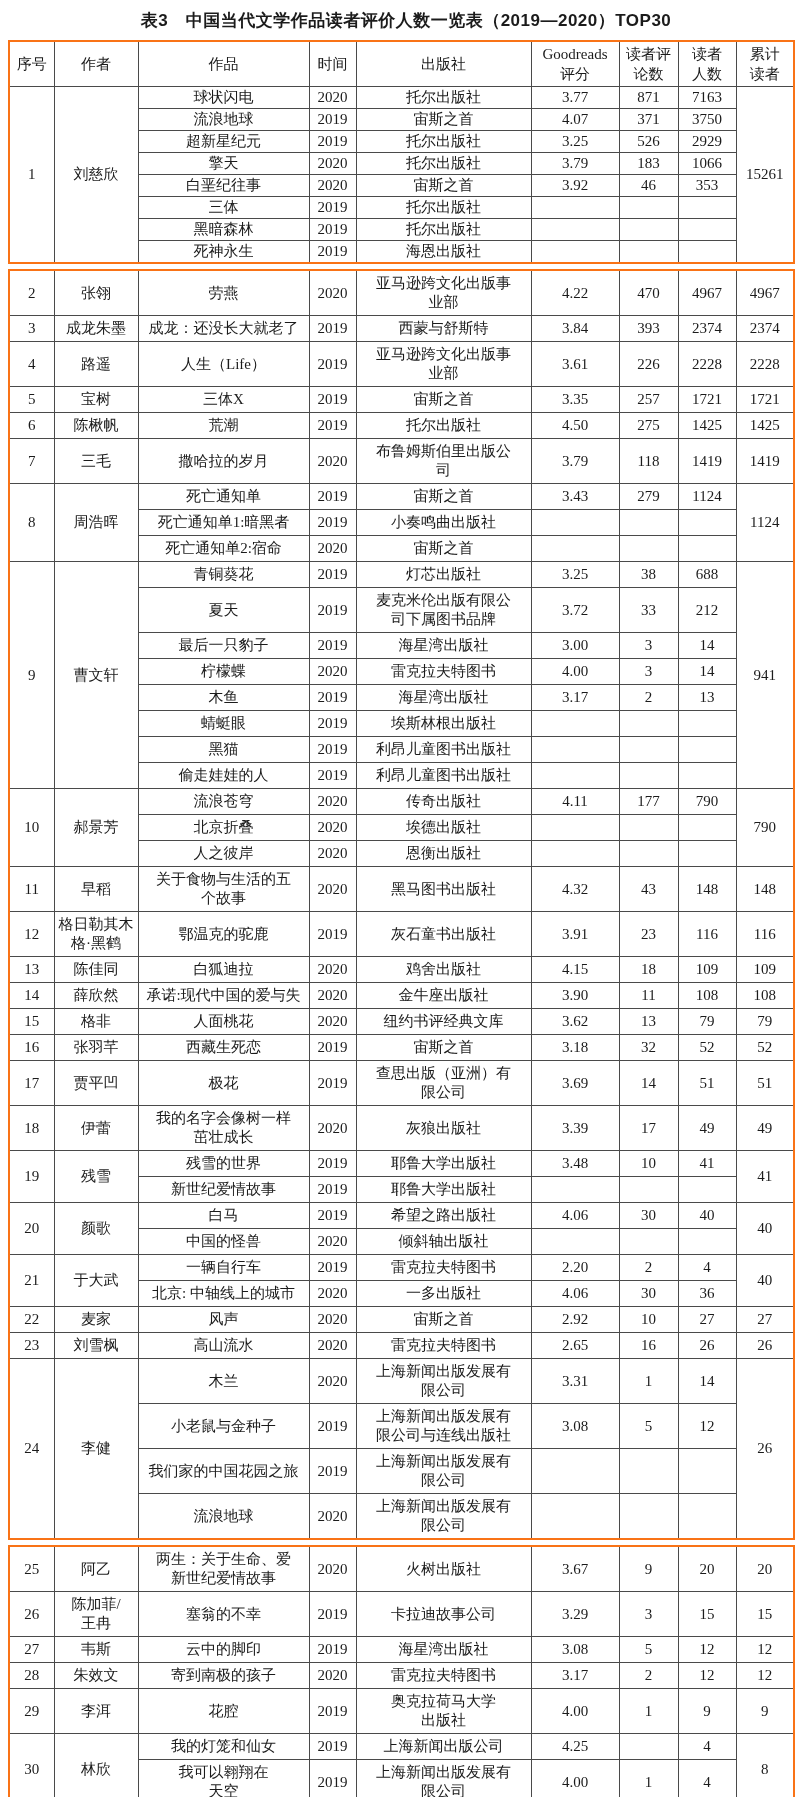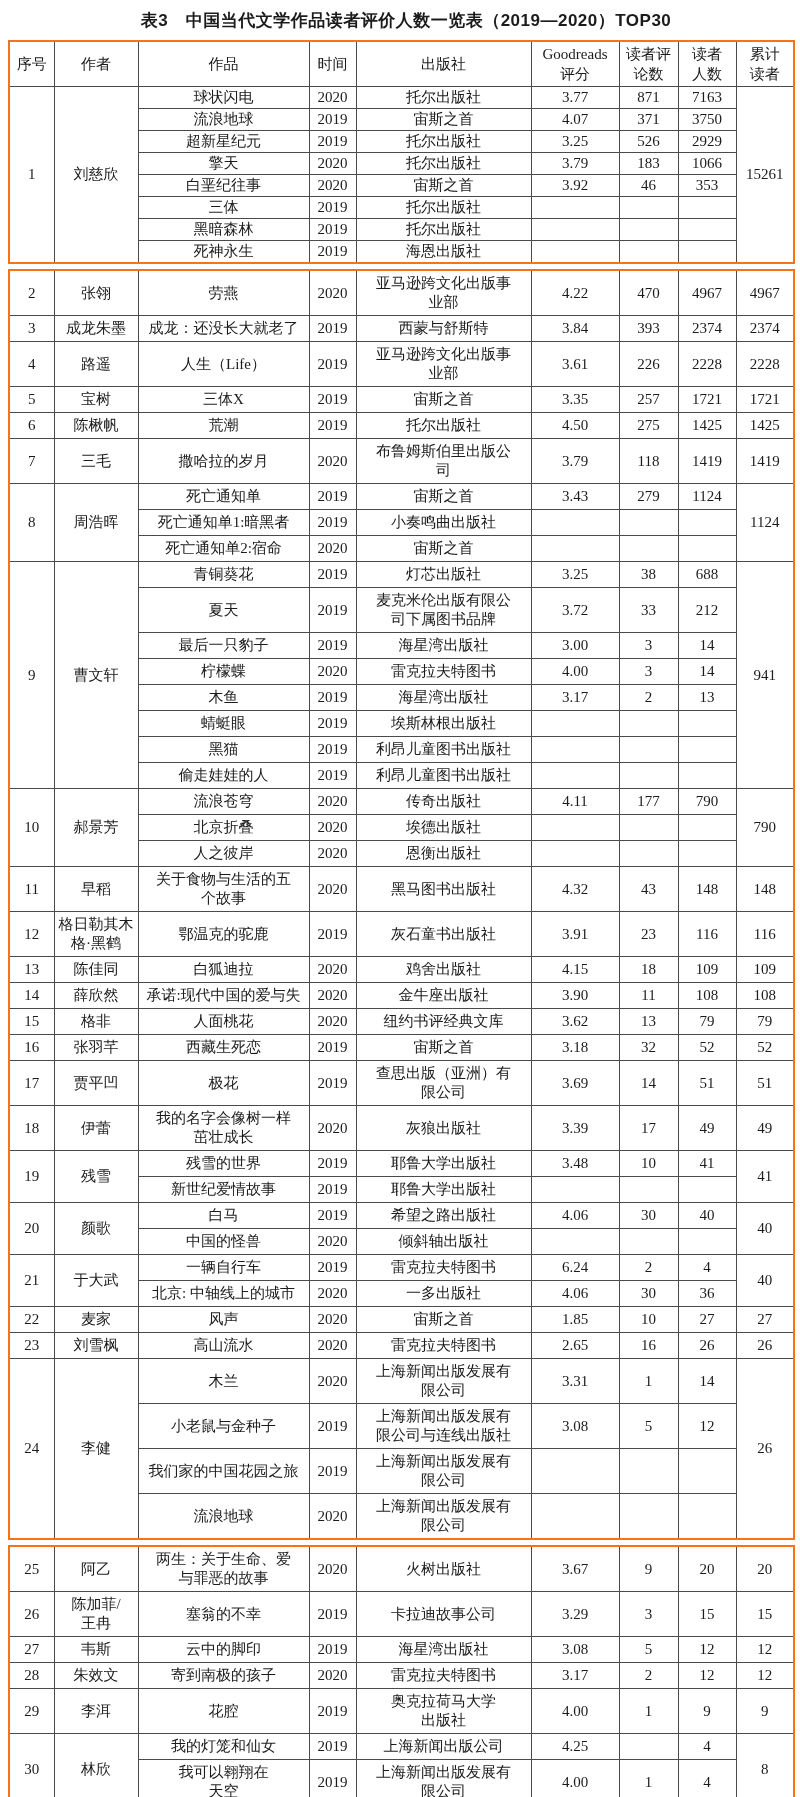--- a/index.html
+++ b/index.html
@@ -476,40 +476,40 @@
           <td></td>
           <td></td>
           <td></td>
         </tr>
         <tr>
           <td rowspan="2">21</td>
           <td rowspan="2">于大武</td>
           <td>一辆自行车</td>
           <td>2019</td>
           <td class="pub">雷克拉夫特图书</td>
-          <td>6.24</td>
+          <td>2.20</td>
           <td>2</td>
           <td>4</td>
           <td rowspan="2">40</td>
         </tr>
         <tr>
           <td>北京: 中轴线上的城市</td>
           <td>2020</td>
           <td class="pub">一多出版社</td>
           <td>4.06</td>
           <td>30</td>
           <td>36</td>
         </tr>
         <tr>
           <td>22</td>
           <td>麦家</td>
           <td>风声</td>
           <td>2020</td>
           <td class="pub">宙斯之首</td>
-          <td>1.85</td>
+          <td>2.92</td>
           <td>10</td>
           <td>27</td>
           <td>27</td>
         </tr>
         <tr>
           <td>23</td>
           <td>刘雪枫</td>
           <td>高山流水</td>
           <td>2020</td>
           <td class="pub">雷克拉夫特图书</td>
@@ -569,21 +569,21 @@
         <col style="width: 88px;">
         <col style="width: 59px;">
         <col style="width: 58px;">
         <col style="width: 58px;">
       </colgroup>
       <tbody>
         <tr>
           <td>25</td>
           <td>阿乙</td>
           <td>两生：关于生命、爱
-与罪恶的故事</td>
+新世纪爱情故事</td>
           <td>2020</td>
           <td class="pub">火树出版社</td>
           <td>3.67</td>
           <td>9</td>
           <td>20</td>
           <td>20</td>
         </tr>
         <tr>
           <td>26</td>
           <td>陈加菲/

